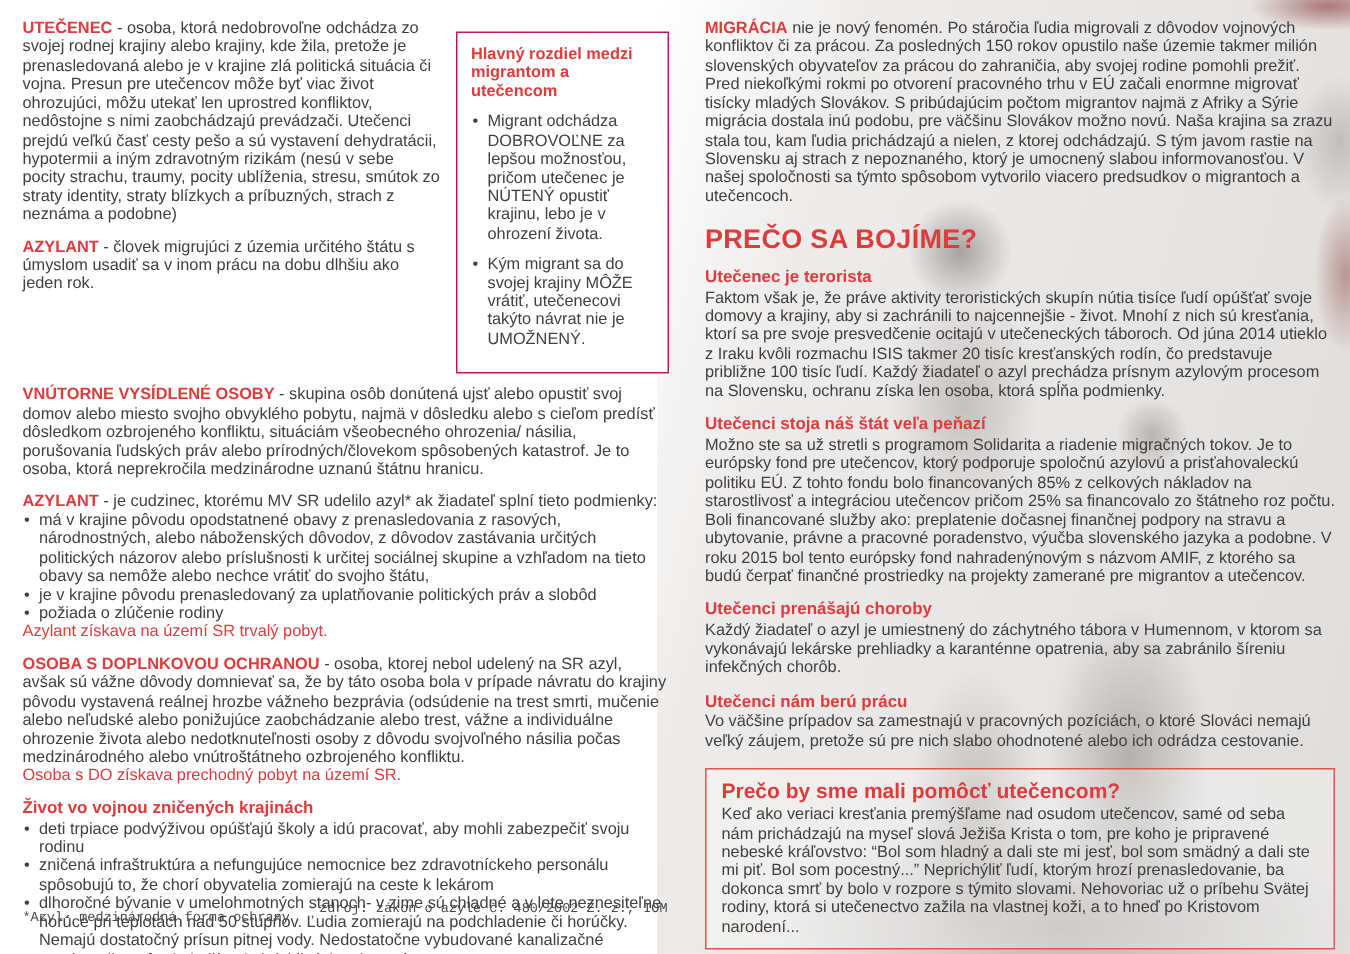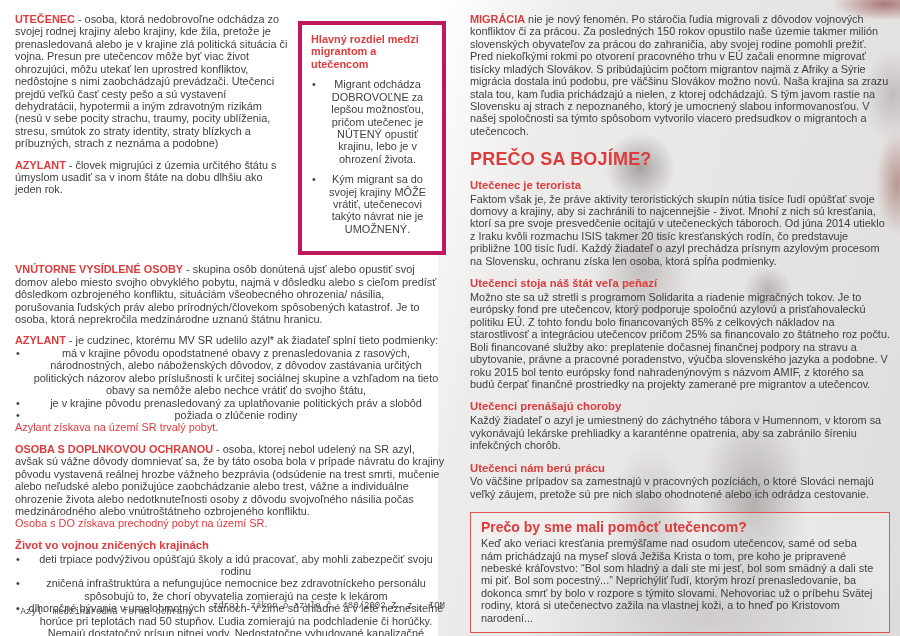--- a/index.html
+++ b/index.html
@@ -27,27 +27,27 @@
   
   .col{position:absolute; top:13px; font-size:10.9px; line-height:1.14;}
   .col-left{left:15px;  width:431px;}
   .col-right{left:470px; width:420px;}
   .para{margin:0 0 9px 0;}
   .term{font-weight:bold; color:#de3b3d;margin-top:22px;}
   .rednote{color:#de3b3d;}
   .subhead{font-weight:bold; color:#de3b3d; margin:10px 0 1px 0; font-size:11.3px;}
   .why{font-weight:bold; color:#de3b3d; font-size:18px; margin:12px 0 9px 0; letter-spacing:.2px;}
   .bullets{margin:0; padding:0; list-style:none;}
-  .bullets li{position:relative; padding-left:11px; margin:0;text-align:center;}
+  .bullets li{position:relative; padding-left:11px; margin:0;}
   .bullets li::before{content:"•"; position:absolute; left:1px; top:0;}
   .clear{clear:both;}
   
   .infobox{
     float:right; width:122px; margin:8px 0 8px 10px; padding:8px 9px;
-    border:4px solid #be185d; background:#ffffff;
+    border:1px solid #be185d; background:#ffffff;
   }
   .infobox .ib-title{font-weight:bold; color:#de3b3d; margin-bottom:8px;}
   .infobox .bullets li{margin-bottom:8px;}
   
   .helpbox{
     border:1px solid #e05353; background:rgba(255,255,255,.28);
     padding:7px 10px 8px 10px; margin-top:12px;
   }
   .helpbox .hb-title{font-weight:bold; color:#de3b3d; margin-bottom:1px; font-size:14px;}
   .helpbox p{margin:0;}
@@ -71,21 +71,21 @@
     <div class="infobox">
       <div class="ib-title">Hlavný rozdiel medzi migrantom a utečencom</div>
       <ul class="bullets">
         <li>Migrant odchádza DOBROVOĽNE za lepšou možnosťou, pričom utečenec je NÚTENÝ opustiť krajinu, lebo je v ohrození života.</li>
         <li>Kým migrant sa do svojej krajiny MÔŽE vrátiť, utečenecovi takýto návrat nie je UMOŽNENÝ.</li>
       </ul>
     </div>
 
     <p class="para"><span class="term">UTEČENEC</span><span> - osoba, ktorá nedobrovoľne odchádza zo svojej rodnej krajiny alebo krajiny, kde žila, pretože je prenasledovaná alebo je v krajine zlá politická situácia či vojna. Presun pre utečencov môže byť viac život ohrozujúci, môžu utekať len uprostred konfliktov, nedôstojne s nimi zaobchádzajú prevádzači. Utečenci prejdú veľkú časť cesty pešo a sú vystavení dehydratácii, hypotermii a iným zdravotným rizikám (nesú v sebe pocity strachu, traumy, pocity ublíženia, stresu, smútok zo straty identity, straty blízkych a príbuzných, strach z neznáma a podobne)</span></p>
 
-    <p class="para"><span class="term">AZYLANT</span><span> - človek migrujúci z územia určitého štátu s úmyslom usadiť sa v inom štáte na dobu dlhšiu ako jeden rok.</span></p>
+    <p class="para"><span class="term">AZYLANT</span><span> - človek migrujúci z územia určitého štátu s úmyslom usadiť sa v inom prácu na dobu dlhšiu ako jeden rok.</span></p>
 
     <p class="para clear"><span class="term">VNÚTORNE VYSÍDLENÉ OSOBY</span><span> - skupina osôb donútená ujsť alebo opustiť svoj domov alebo miesto svojho obvyklého pobytu, najmä v dôsledku alebo s cieľom predísť dôsledkom ozbrojeného konfliktu, situáciám všeobecného ohrozenia/ násilia, porušovania ľudských práv alebo prírodných/človekom spôsobených katastrof. Je to osoba, ktorá neprekročila medzinárodne uznanú štátnu hranicu.</span></p>
 
     <div class="para">
       <p class="para" style="margin-bottom:0"><span class="term">AZYLANT</span><span> - je cudzinec, ktorému MV SR udelilo azyl* ak žiadateľ splní tieto podmienky:</span></p>
       <ul class="bullets">
         <li>má v krajine pôvodu opodstatnené obavy z prenasledovania z rasových, národnostných, alebo náboženských dôvodov, z dôvodov zastávania určitých politických názorov alebo príslušnosti k určitej sociálnej skupine a vzhľadom na tieto obavy sa nemôže alebo nechce vrátiť do svojho štátu,</li>
         <li>je v krajine pôvodu prenasledovaný za uplatňovanie politických práv a slobôd</li>
         <li>požiada o zlúčenie rodiny</li>
       </ul>

